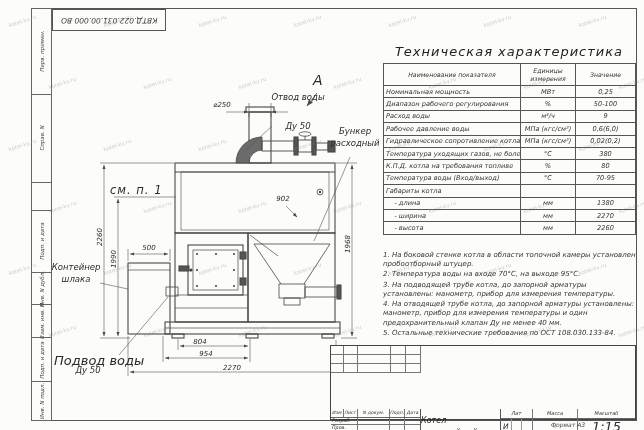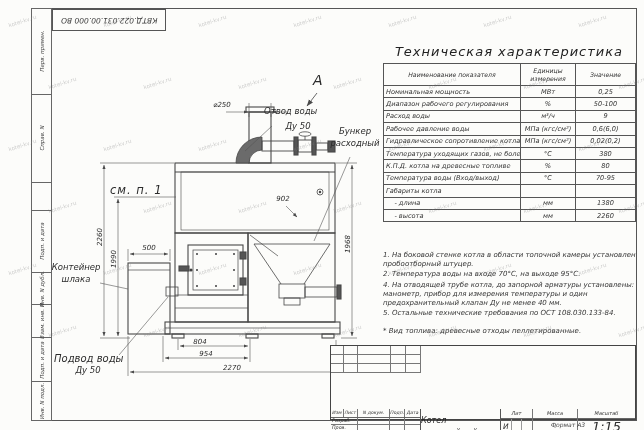--- a/index.html
+++ b/index.html
@@ -221,28 +221,28 @@
 
       <line x1="272" y1="126" x2="245" y2="151"></line>
       <line x1="350" y1="157" x2="314" y2="241"></line>
       <line x1="100" y1="283" x2="128" y2="289"></line>
       <line x1="119" y1="355" x2="168" y2="297"></line>
     </g>
   </svg>
 
   <div class="lbl it" style="left:313px;top:72px;font-size:14px;">А</div>
   <div class="lbl it dim" style="left:200px;top:101px;width:44px;">⌀250</div>
-  <div class="lbl it" style="left:264px;top:106px;width:68px;text-align:left;font-size:8.5px;">Отвод воды</div>
+  <div class="lbl it" style="left:264px;top:92px;width:68px;text-align:center;font-size:8.5px;">Отвод воды</div>
   <div class="lbl it" style="left:264px;top:121px;width:68px;text-align:center;font-size:8.5px;">Ду 50</div>
   <div class="lbl it" style="left:326px;top:126px;width:58px;text-align:center;font-size:8.5px;">Бункер</div>
   <div class="lbl it" style="left:326px;top:138px;width:58px;text-align:center;font-size:8.5px;">расходный</div>
   <div class="lbl it" style="left:110px;top:183px;font-size:11.5px;letter-spacing:1px;">см. п. 1</div>
   <div class="lbl it" style="left:48px;top:262px;width:56px;text-align:center;font-size:8.5px;">Контейнер</div>
   <div class="lbl it" style="left:48px;top:274px;width:56px;text-align:center;font-size:8.5px;">шлака</div>
-  <div class="lbl it" style="left:54px;top:353px;width:68px;text-align:center;font-size:10px;">Подвод воды</div>
+  <div class="lbl it" style="left:54px;top:353px;width:68px;text-align:center;font-size:13px;">Подвод воды</div>
   <div class="lbl it" style="left:54px;top:365px;width:68px;text-align:center;font-size:8.5px;">Ду 50</div>
   <div class="lbl it dim" style="left:268px;top:195px;width:30px;">902</div>
   <div class="lbl it dim rot" style="left:80px;top:233px;width:40px;">2260</div>
   <div class="lbl it dim rot" style="left:94px;top:255px;width:40px;">1990</div>
   <div class="lbl it dim rot" style="left:328px;top:240px;width:40px;">1968</div>
   <div class="lbl it dim" style="left:129px;top:244px;width:40px;">500</div>
   <div class="lbl it dim" style="left:170px;top:338px;width:60px;">804</div>
   <div class="lbl it dim" style="left:176px;top:350px;width:60px;">954</div>
   <div class="lbl it dim" style="left:200px;top:364px;width:64px;">2270</div>
 
@@ -286,52 +286,58 @@
             <td>Гидравлическое сопротивление котла</td>
             <td class="c">МПа (кгс/см²)</td>
             <td class="c">0,02(0,2)</td>
           </tr>
           <tr>
             <td>Температура уходящих газов, не более</td>
             <td class="c">°С</td>
             <td class="c">380</td>
           </tr>
           <tr>
-            <td>К.П.Д. котла на древесные топливе</td>
+            <td>К.П.Д. котла на требования топливе</td>
             <td class="c">%</td>
             <td class="c">80</td>
           </tr>
           <tr>
             <td>Температура воды (Вход/выход)</td>
             <td class="c">°С</td>
             <td class="c">70-95</td>
           </tr>
           <tr>
             <td>Габариты котла</td>
             <td class="c"></td>
             <td class="c"></td>
           </tr>
           <tr>
             <td>    - длина</td>
             <td class="c">мм</td>
             <td class="c">1380</td>
+          </tr>
+          <tr>
+            <td>    - ширина</td>
+            <td class="c">мм</td>
+            <td class="c">2270</td>
           </tr>
           <tr>
             <td>    - высота</td>
             <td class="c">мм</td>
             <td class="c">2260</td>
           </tr>
         </tbody>
     </table>
   </div>
 
   <div id="notes">
     <div id="notes-list">
         <div class="note-line">1. На боковой стенке котла в области топочной камеры установлен пробоотборный штуцер.</div>
         <div class="note-line">2. Температура воды на входе 70°С, на выходе 95°С.</div>
+        <div class="note-line">3. На подводящей трубе котла, до запорной арматуры установлены: манометр, прибор для измерения температуры.</div>
         <div class="note-line">4. На отводящей трубе котла, до запорной арматуры установлены: манометр, прибор для измерения температуры и один предохранительный клапан Ду не менее 40 мм.</div>
         <div class="note-line">5. Остальные технические требования по ОСТ 108.030.133-84.</div>
       </div>
     <div class="fuel note-line">* Вид топлива: древесные отходы пеллетированные.</div>
   </div>
 
   <div id="tb">
     <div class="row1">
       <div id="tb-grid">
           <div class="g-cell"></div>

